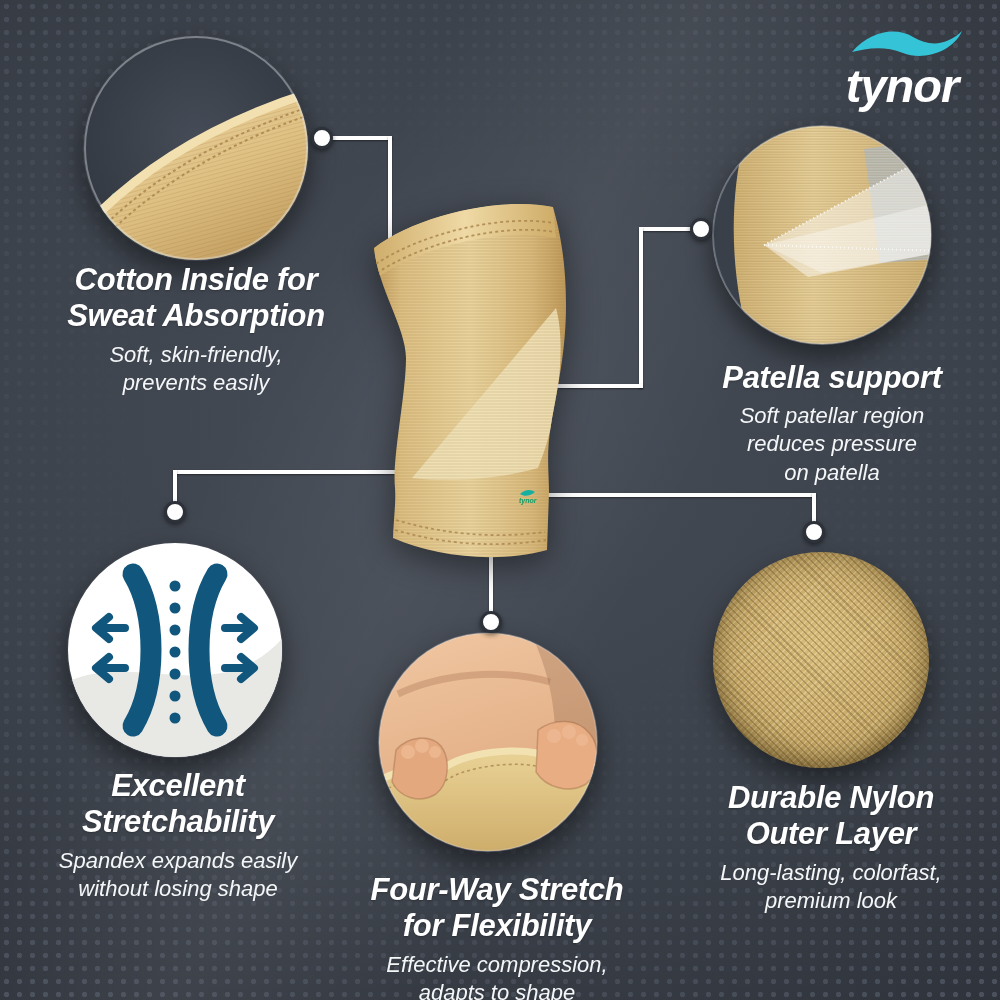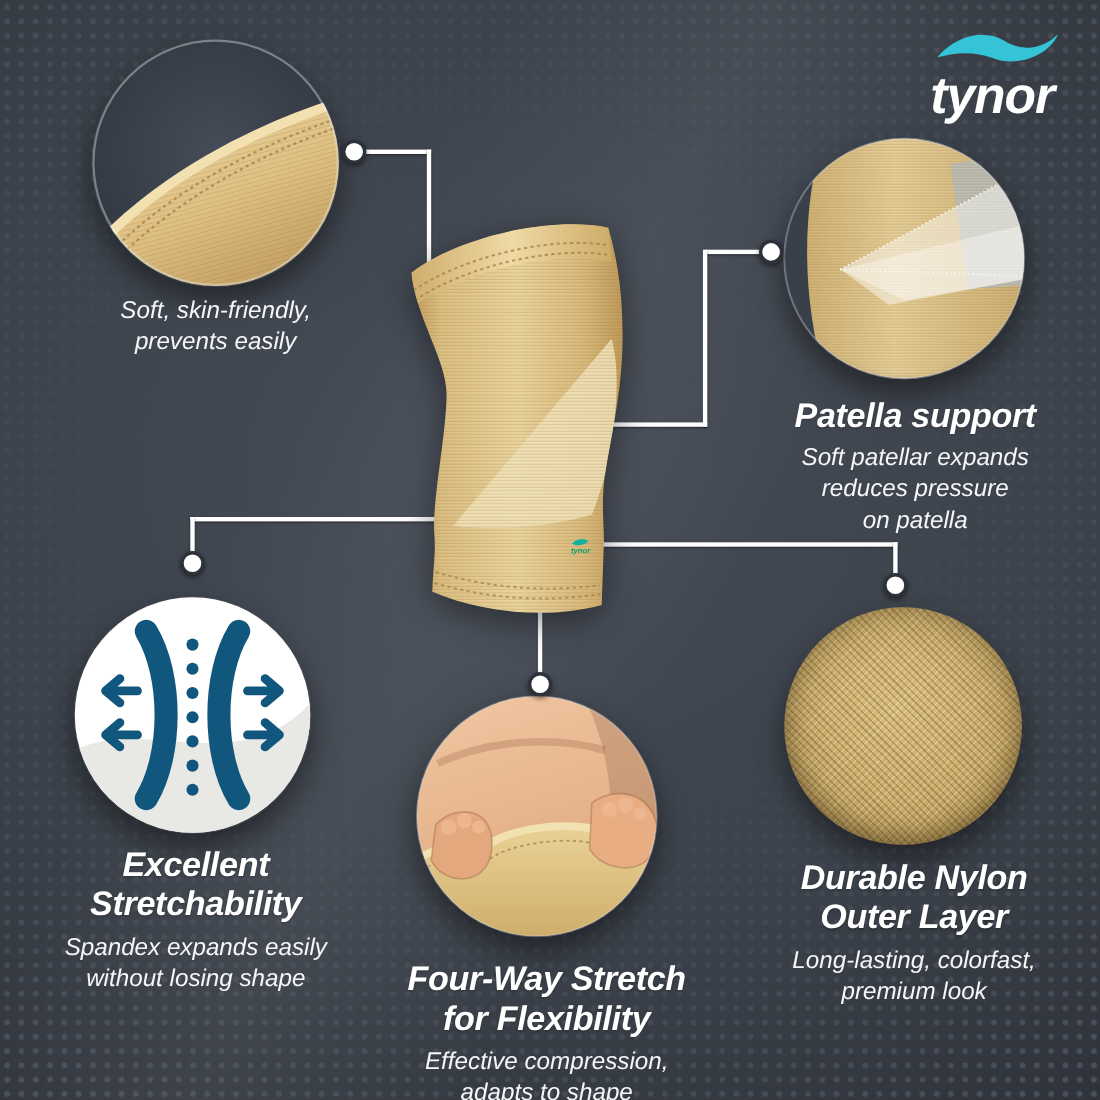--- a/index.html
+++ b/index.html
@@ -253,27 +253,29 @@
   <div class="nylon-circle"></div>
 
   <div class="brand">
     <svg width="116" height="36" viewBox="0 0 116 36" style="margin-left:10px;">
       <path d="M3,26 C22,4 48,1 64,11 C82,22 100,18 113,5 C104,26 74,35 54,27 C34,19 16,23 3,26 Z" fill="#35c4d7"></path>
     </svg>
     <div class="brand-name">tynor</div>
   </div>
 
   <div class="fblock" style="left:196px;top:262px;width:370px;">
+    <div class="ftitle">Cotton Inside for
+Sweat Absorption</div>
     <div class="fsub">Soft, skin-friendly,
 prevents easily</div>
   </div>
 
   <div class="fblock" style="left:832px;top:360px;width:330px;text-align:center;">
     <div class="ftitle">Patella support</div>
-    <div class="fsub">Soft patellar expands
+    <div class="fsub">Soft patellar region
 reduces pressure
 on patella</div>
   </div>
 
   <div class="fblock" style="left:178px;top:768px;width:370px;">
     <div class="ftitle">Excellent
 Stretchability</div>
     <div class="fsub">Spandex expands easily
 without losing shape</div>
   </div>

